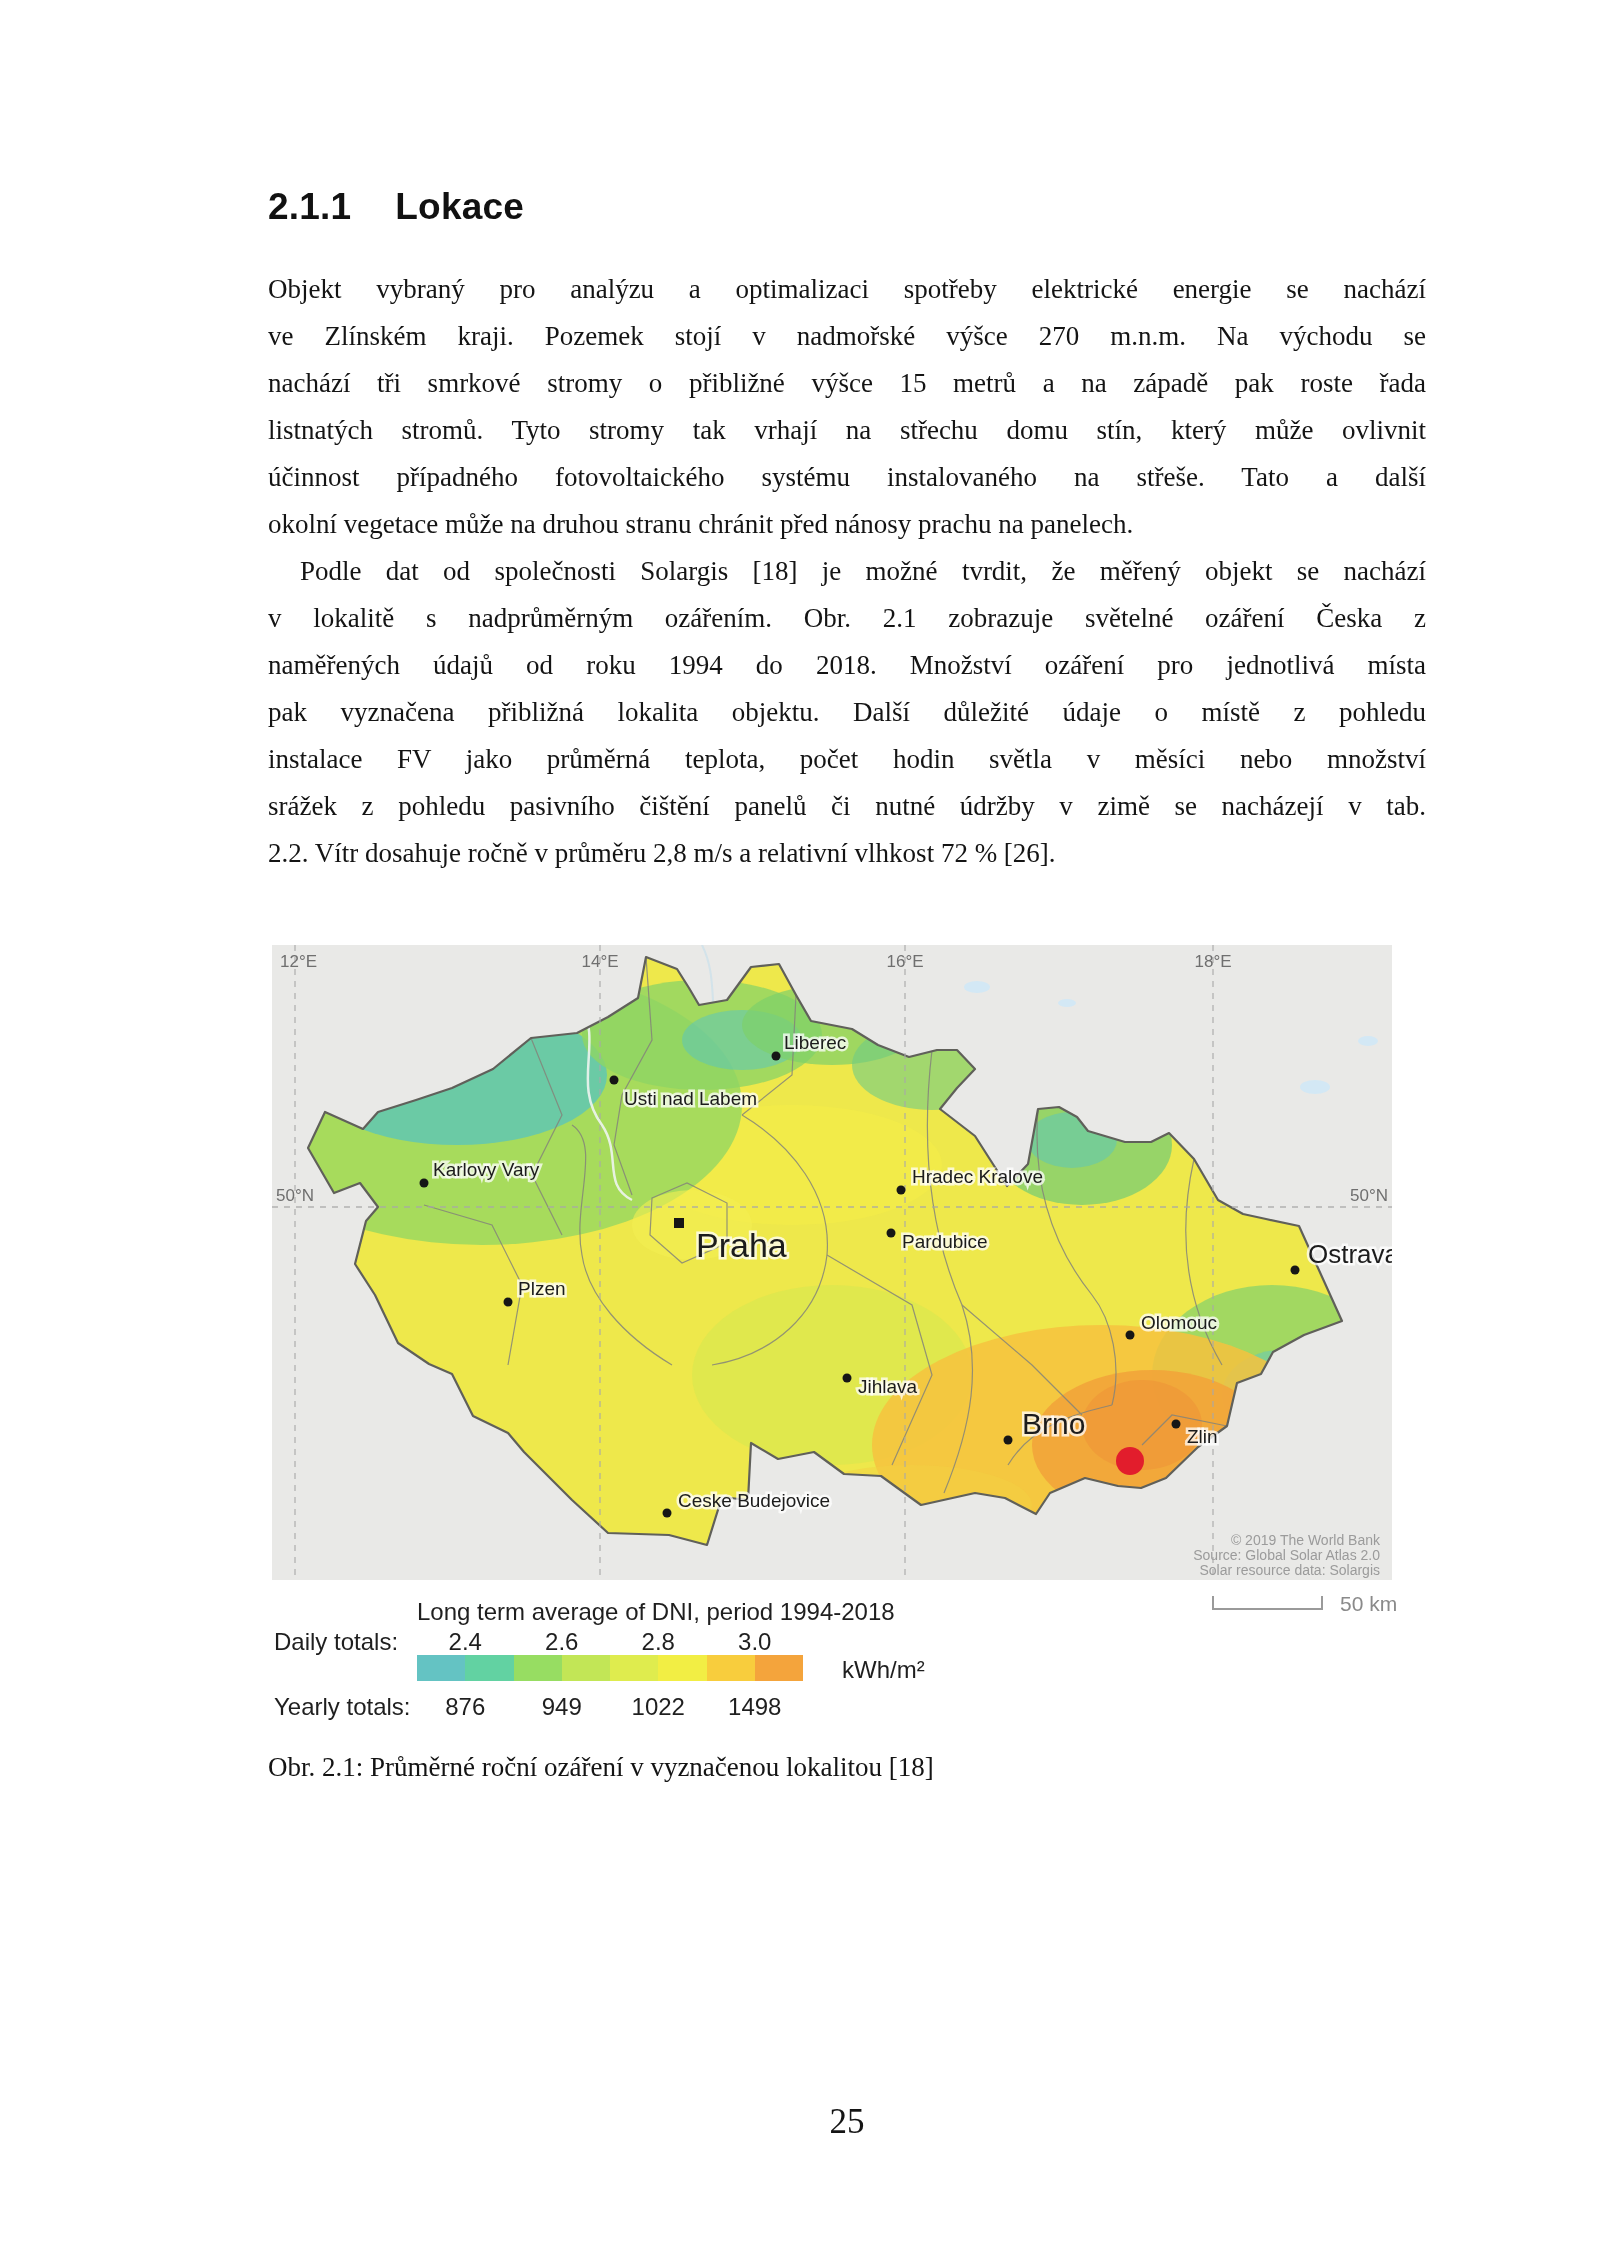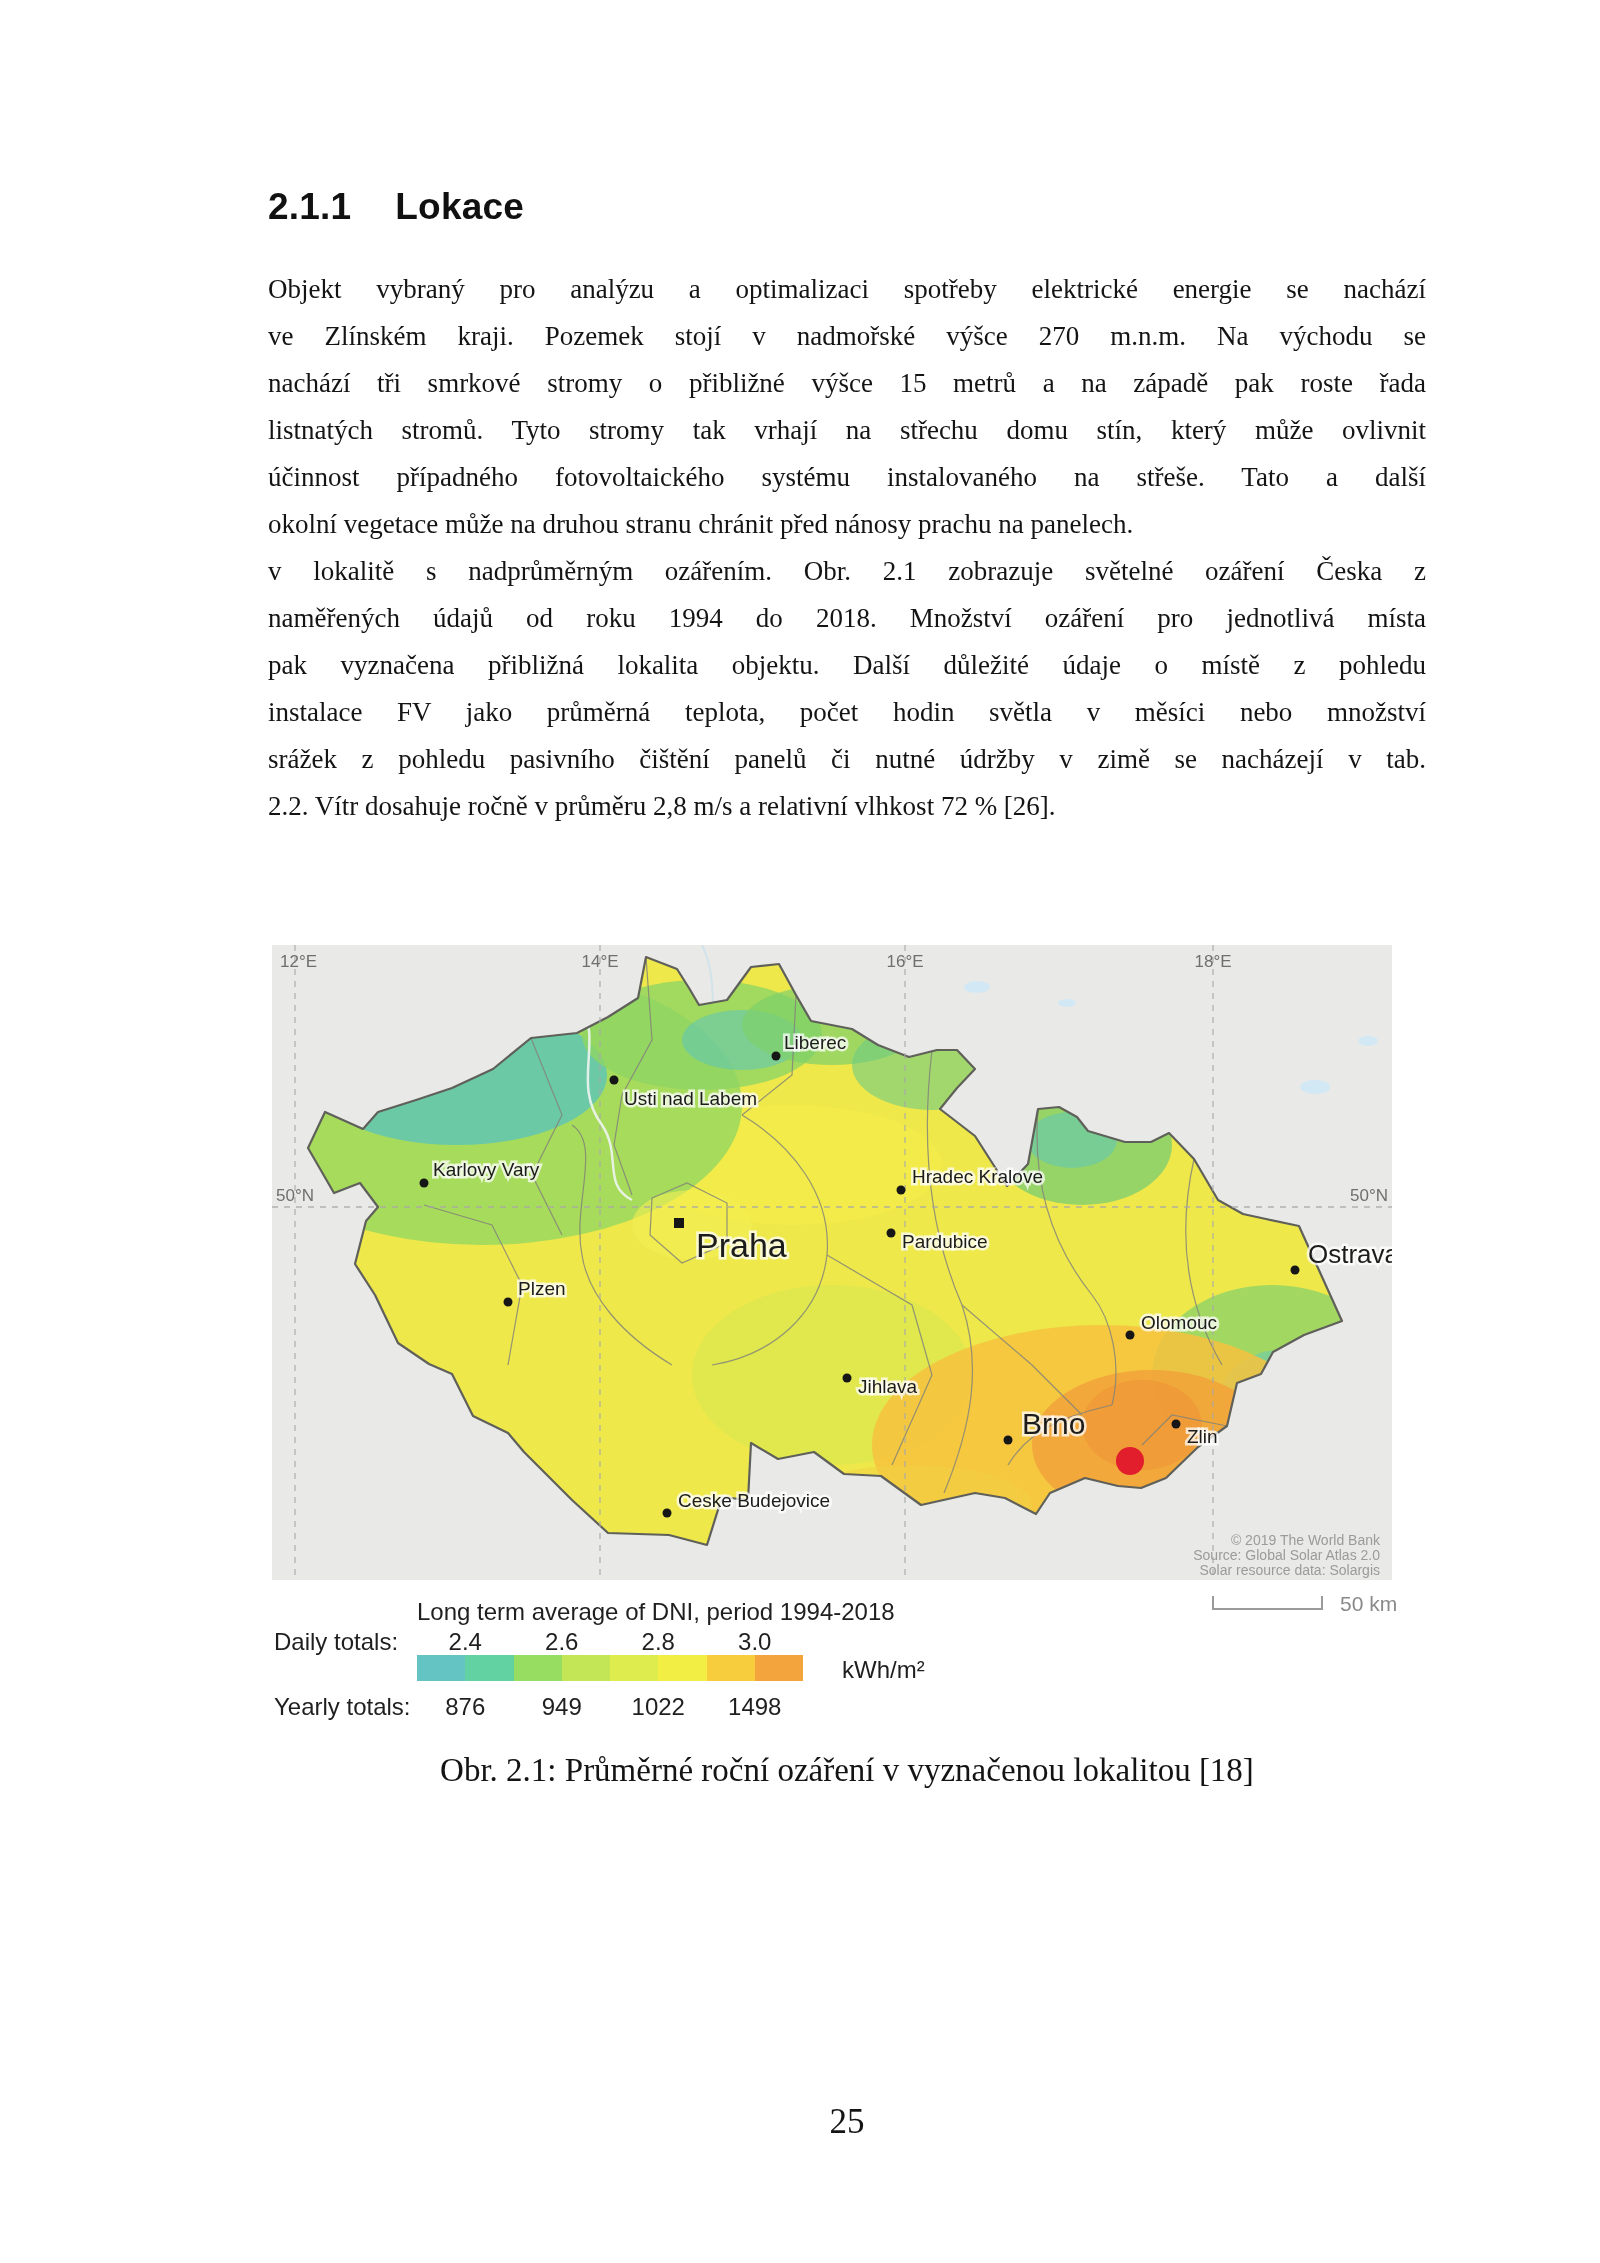--- a/index.html
+++ b/index.html
@@ -25,21 +25,21 @@
   #legend-title{position:absolute;left:417px;top:1598px;font-size:24px;}
   #daily-label{position:absolute;left:274px;top:1628px;font-size:24px;}
   #yearly-label{position:absolute;left:274px;top:1693px;font-size:24px;}
   #daily-values,#yearly-values{position:absolute;left:417px;width:386px;height:30px;}
   #daily-values{top:1628px;} #yearly-values{top:1693px;}
   .tickv{position:absolute;transform:translateX(-50%);font-size:24px;}
   #colorbar{position:absolute;left:417px;top:1655px;width:386px;height:26px;display:flex;}
   #colorbar .seg{flex:1 1 0;}
   #legend-unit{position:absolute;left:842px;top:1656px;font-size:24px;}
   
-  #caption{position:absolute;left:268px;top:1752px;width:1158px;text-align:center;font-size:33px;color:#141414;}
+  #caption{position:absolute;left:268px;top:1752px;width:1158px;text-align:left;font-size:27px;color:#141414;}
   #pageno{position:absolute;left:268px;top:2102px;width:1158px;text-align:center;font-size:35px;color:#141414;}
   svg text{font-family:"Liberation Sans",sans-serif;}
   .citylabel{fill:#1c1c1c;paint-order:stroke;stroke:#ffffff;stroke-opacity:.75;stroke-width:5px;font-weight:500;}
   .gratlabel{fill:#6f6f6f;font-size:17px;}
   .attr{fill:#9b9b9b;font-size:14px;}
 </style>
 </head>
 <body>
 
 <div id="page">
@@ -48,20 +48,21 @@
     <span class="num">2.1.1</span><span>Lokace</span>
   </div>
 
   <div id="body-text">
       <div class="tline">Objekt vybraný pro analýzu a optimalizaci spotřeby elektrické energie se nachází</div>
       <div class="tline">ve Zlínském kraji. Pozemek stojí v nadmořské výšce 270 m.n.m. Na východu se</div>
       <div class="tline">nachází tři smrkové stromy o přibližné výšce 15 metrů a na západě pak roste řada</div>
       <div class="tline">listnatých stromů. Tyto stromy tak vrhají na střechu domu stín, který může ovlivnit</div>
       <div class="tline">účinnost případného fotovoltaického systému instalovaného na střeše. Tato a další</div>
       <div class="tline last">okolní vegetace může na druhou stranu chránit před nánosy prachu na panelech.</div>
+      <div class="tline indent">Podle dat od společnosti Solargis [18] je možné tvrdit, že měřený objekt se nachází</div>
       <div class="tline">v lokalitě s nadprůměrným ozářením. Obr. 2.1 zobrazuje světelné ozáření Česka z</div>
       <div class="tline">naměřených údajů od roku 1994 do 2018. Množství ozáření pro jednotlivá místa</div>
       <div class="tline">pak vyznačena přibližná lokalita objektu. Další důležité údaje o místě z pohledu</div>
       <div class="tline">instalace FV jako průměrná teplota, počet hodin světla v měsíci nebo množství</div>
       <div class="tline">srážek z pohledu pasivního čištění panelů či nutné údržby v zimě se nacházejí v tab.</div>
       <div class="tline last">2.2. Vítr dosahuje ročně v průměru 2,8 m/s a relativní vlhkost 72 % [26].</div>
     </div>
 
   <div id="map-wrap">
     <svg id="mapsvg" width="1120" height="635" viewBox="0 0 1120 635">

